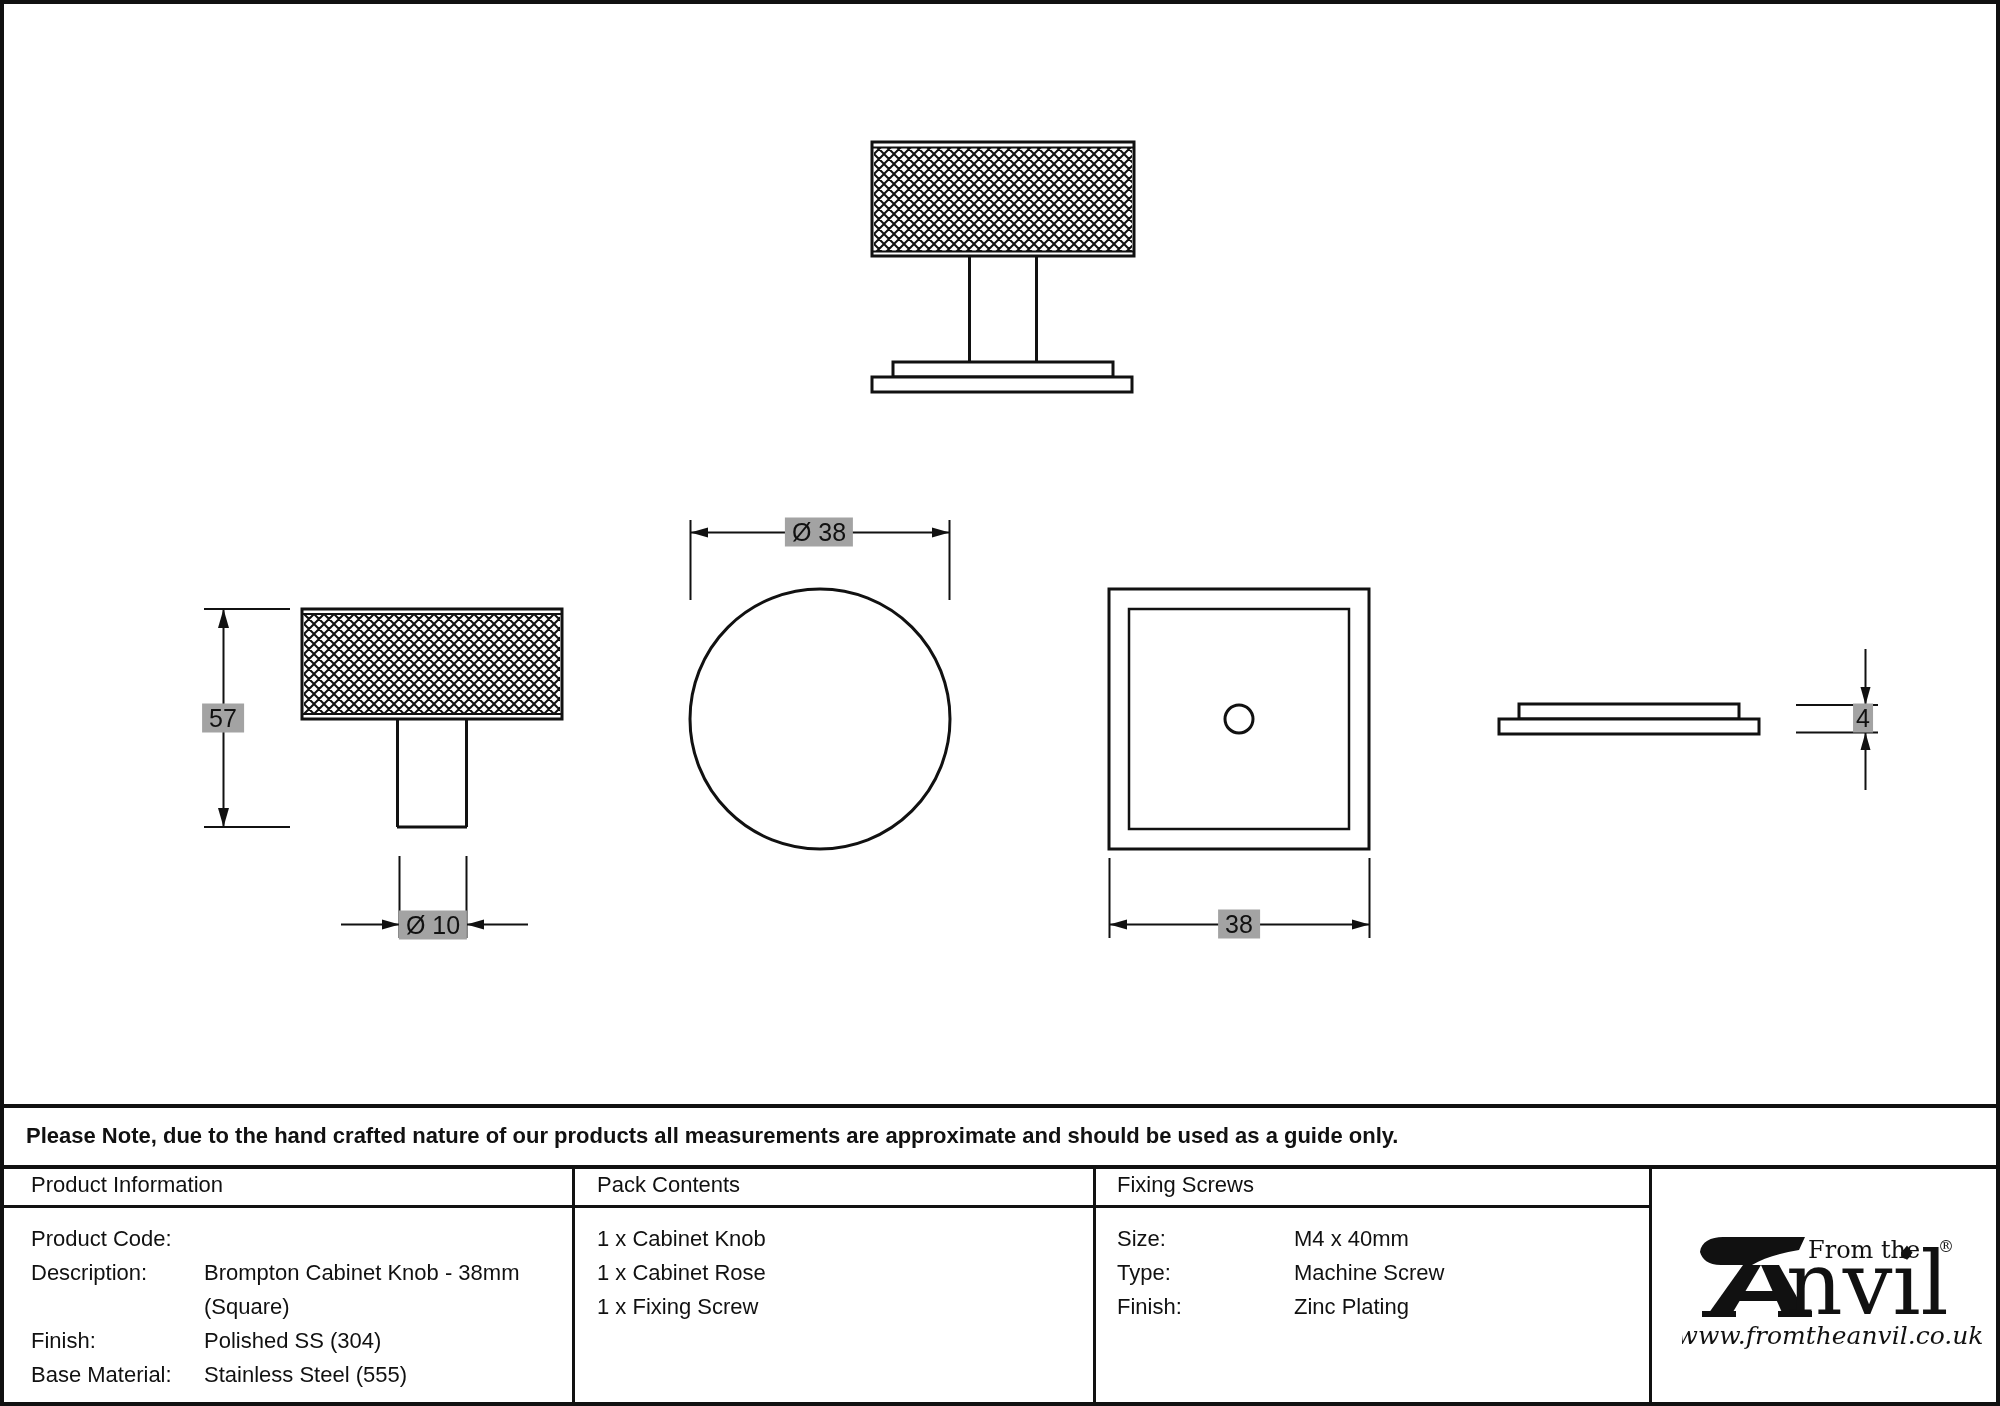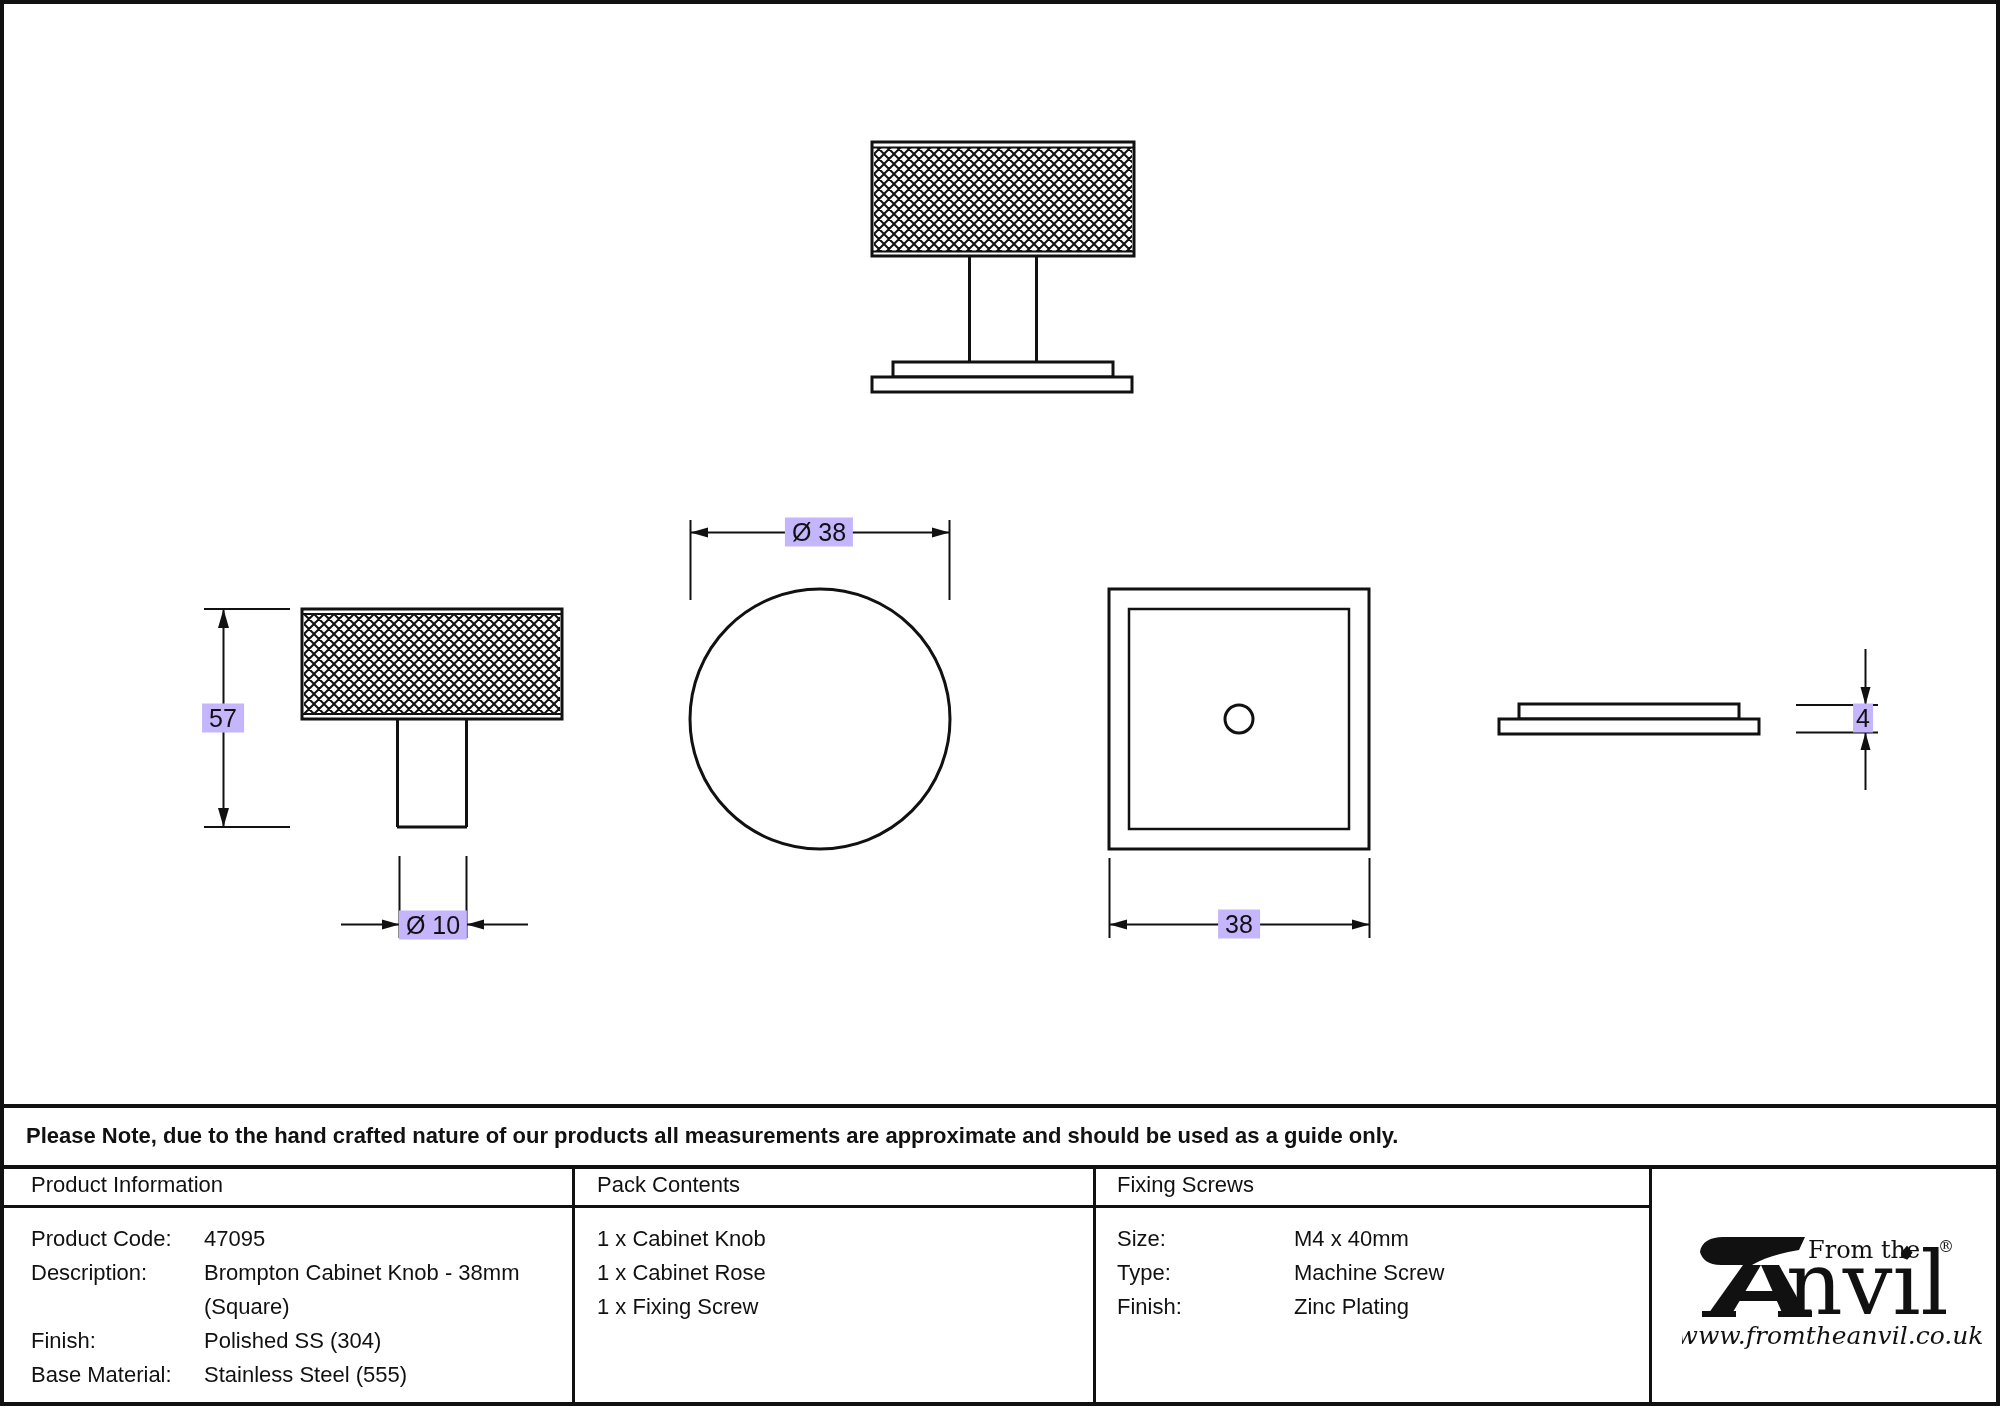--- a/index.html
+++ b/index.html
@@ -4,21 +4,21 @@
 <style>
   html,body{margin:0;padding:0;background:#fff;}
   #canvas{
     position:relative;width:2000px;height:1406px;background:#fff;
     border:4px solid #111;box-sizing:border-box;overflow:hidden;
     font-family:"Liberation Sans",sans-serif;color:#111;
   }
   svg{position:absolute;left:0;top:0;}
   .dim-label{
     position:absolute;transform:translate(-50%,-50%);
-    background:#c4b5fd;padding:0 7px;font-size:25px;white-space:nowrap;color:#111;
+    background:#a3a3a3;padding:0 7px;font-size:25px;white-space:nowrap;color:#111;
   }
   .hline,.vline{position:absolute;background:#111;}
   .note-row{
     position:absolute;left:22px;top:1104px;height:56px;right:10px;
     display:flex;align-items:center;font-size:22px;font-weight:bold;
   }
   .cell-header{
     position:absolute;top:1165px;height:32px;display:flex;align-items:center;font-size:22px;
   }
   .kv{position:absolute;top:1218px;font-size:22px;line-height:34px;}
@@ -135,21 +135,20 @@
 
   <div class="note-row">Please Note, due to the hand crafted nature of our products all measurements are approximate and should be used as a guide only.</div>
 
   <div class="cell-header" style="left:27px;">Product Information</div>
   <div class="cell-header" style="left:593px;">Pack Contents</div>
   <div class="cell-header" style="left:1113px;">Fixing Screws</div>
 
   <div class="kv" style="left:27px;">
     <div class="row">
       <div class="lbl">Product Code:</div>
-      <div class="val">47095</div>
     </div>
     <div class="row">
       <div class="lbl">Description:</div>
       <div class="val">Brompton Cabinet Knob - 38mm (Square)</div>
     </div>
     <div class="row">
       <div class="lbl">Finish:</div>
       <div class="val">Polished SS (304)</div>
     </div>
     <div class="row">

